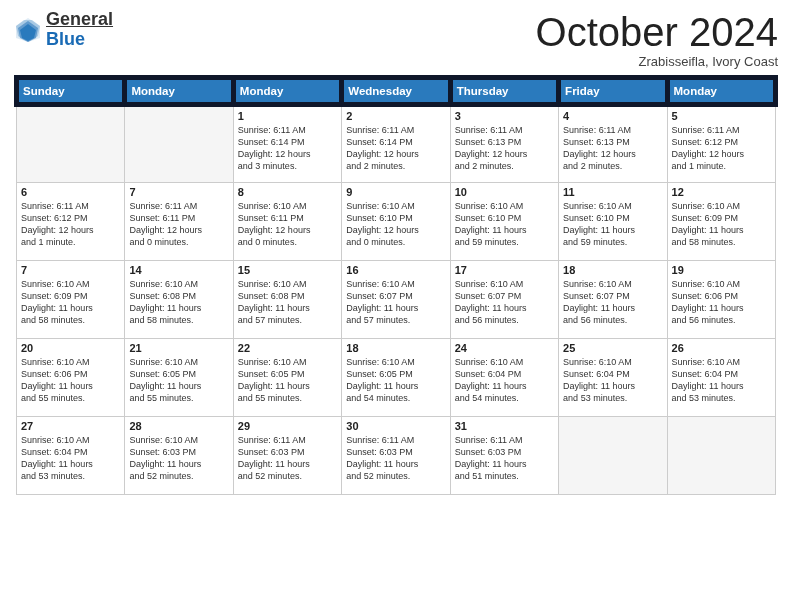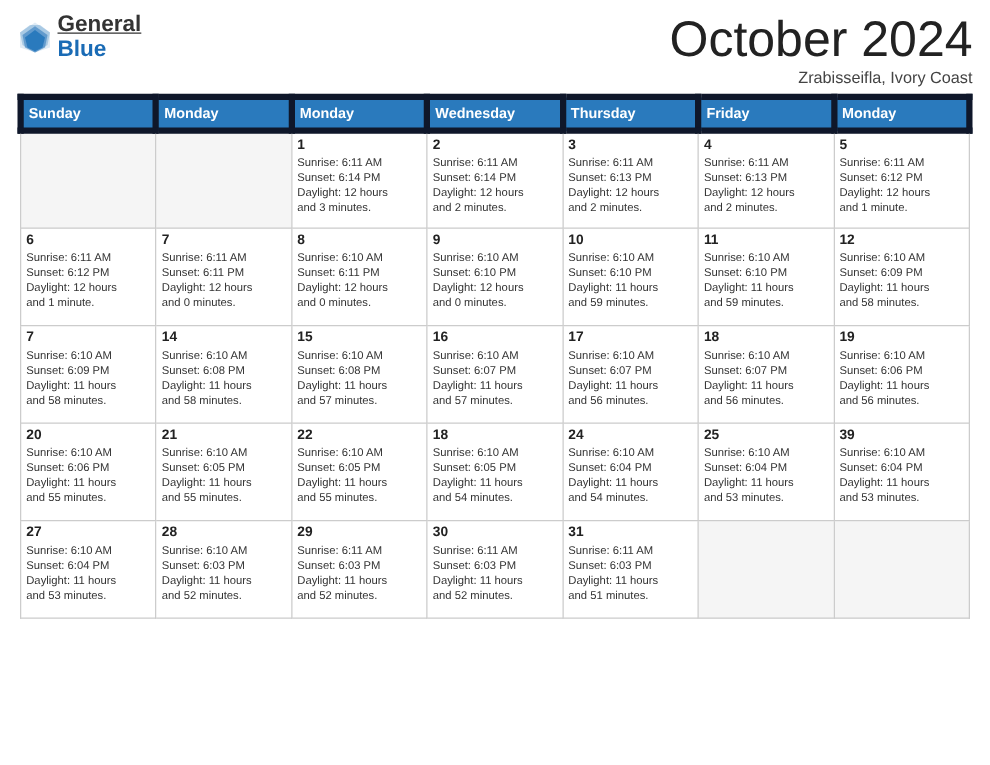--- a/index.html
+++ b/index.html
@@ -302,21 +302,21 @@
 and 54 minutes.</div>
           </td>
           <td>
             <div class="day-number">25</div>
             <div class="cell-text" style="white-space: pre-line;">Sunrise: 6:10 AM
 Sunset: 6:04 PM
 Daylight: 11 hours
 and 53 minutes.</div>
           </td>
           <td>
-            <div class="day-number">39</div>
+            <div class="day-number">26</div>
             <div class="cell-text" style="white-space: pre-line;">Sunrise: 6:10 AM
 Sunset: 6:04 PM
 Daylight: 11 hours
 and 53 minutes.</div>
           </td>
         </tr>
         <tr>
           <td>
             <div class="day-number">27</div>
             <div class="cell-text" style="white-space: pre-line;">Sunrise: 6:10 AM

